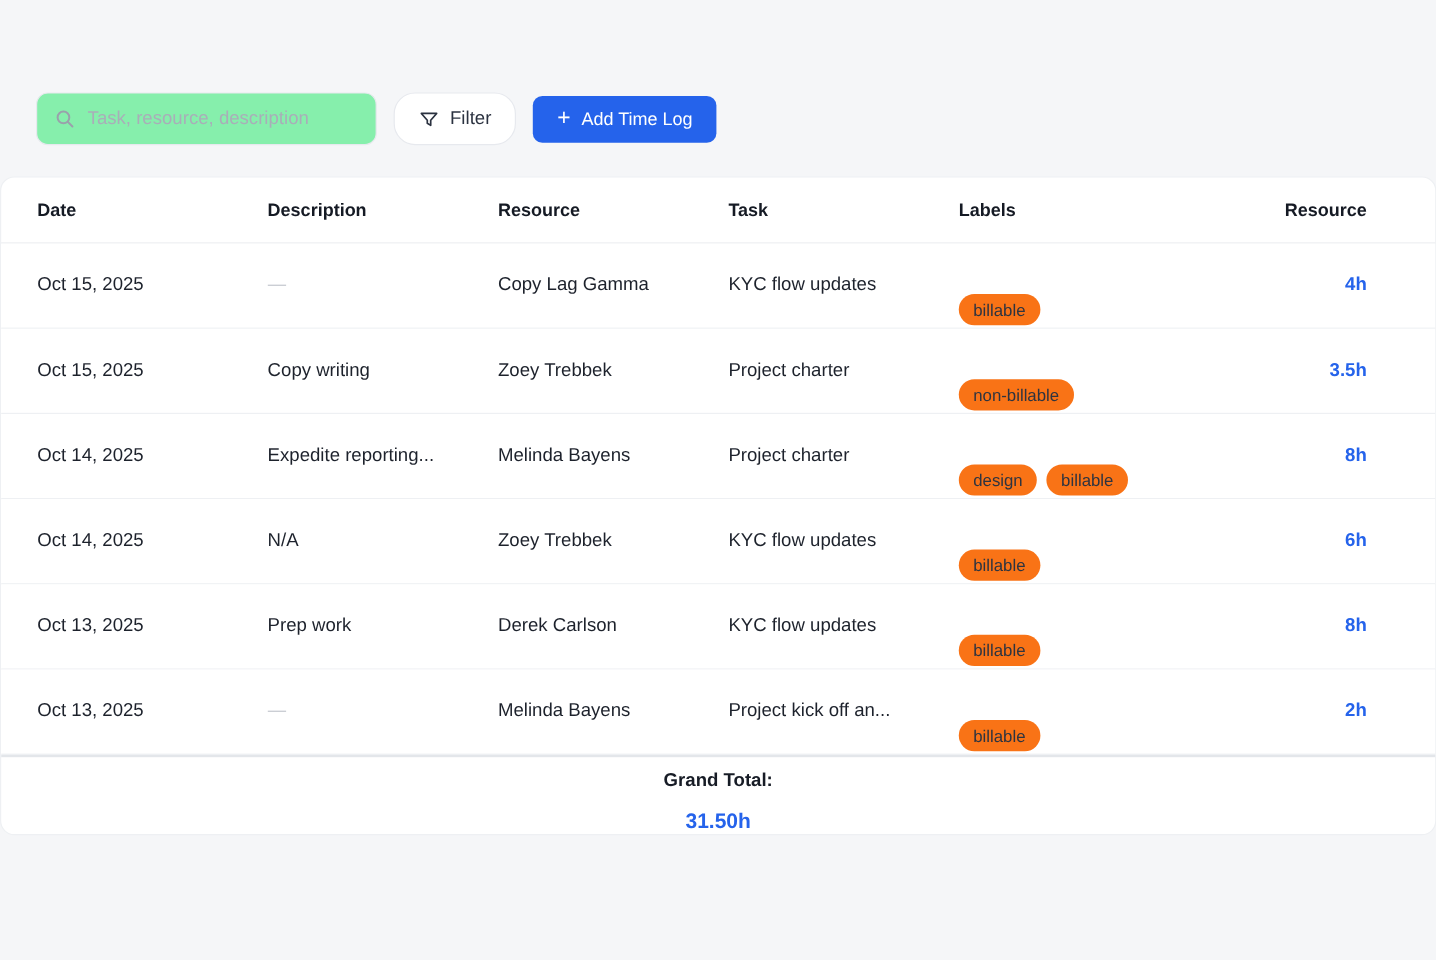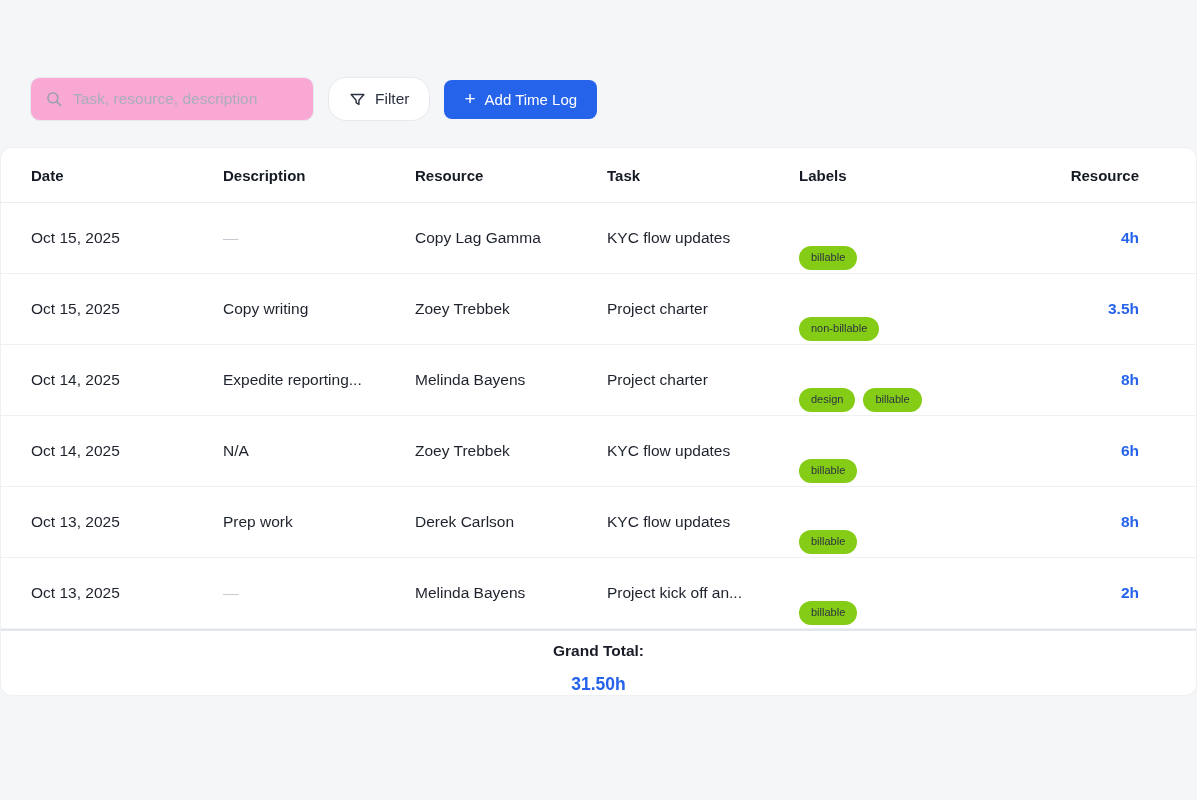--- a/index.html
+++ b/index.html
@@ -12,21 +12,21 @@
 
   
   .toolbar {
     display: flex; align-items: center;
     padding: 77px 30px 0 30px;
     gap: 14px;
   }
   .search-box {
     display: flex; align-items: center;
     width: 284px; height: 44px;
-    background: #f9a8d4;
+    background: #86efac;
     border: 1px solid #e7e9ee;
     border-radius: 10px;
     padding: 0 14px;
     gap: 10px;
   }
   .search-box svg { flex: 0 0 auto; }
   .search-box input {
     border: none; outline: none;
     font-family: "Liberation Sans", sans-serif;
     font-size: 15.5px;
@@ -98,25 +98,25 @@
   .cell {
     font-size: 15.5px;
     color: #1d222c;
     white-space: nowrap; overflow: hidden; text-overflow: ellipsis;
     padding-right: 14px;
   }
   .cell.muted { color: #c7cad1; }
   .labels-cell { display: flex; gap: 8px; }
   .pill {
     display: inline-flex; align-items: center;
-    background: #84cc16;
+    background: #f97316;
     color: #2e3440;
     border-radius: 999px;
     padding: 5px 12px;
-    font-size: 11px;
+    font-size: 14px;
     line-height: 1.2;
     margin-top: 40px;
   }
   .duration-cell {
     text-align: right;
     font-size: 15.5px;
     font-weight: 700;
     color: #2563eb;
   }
 

